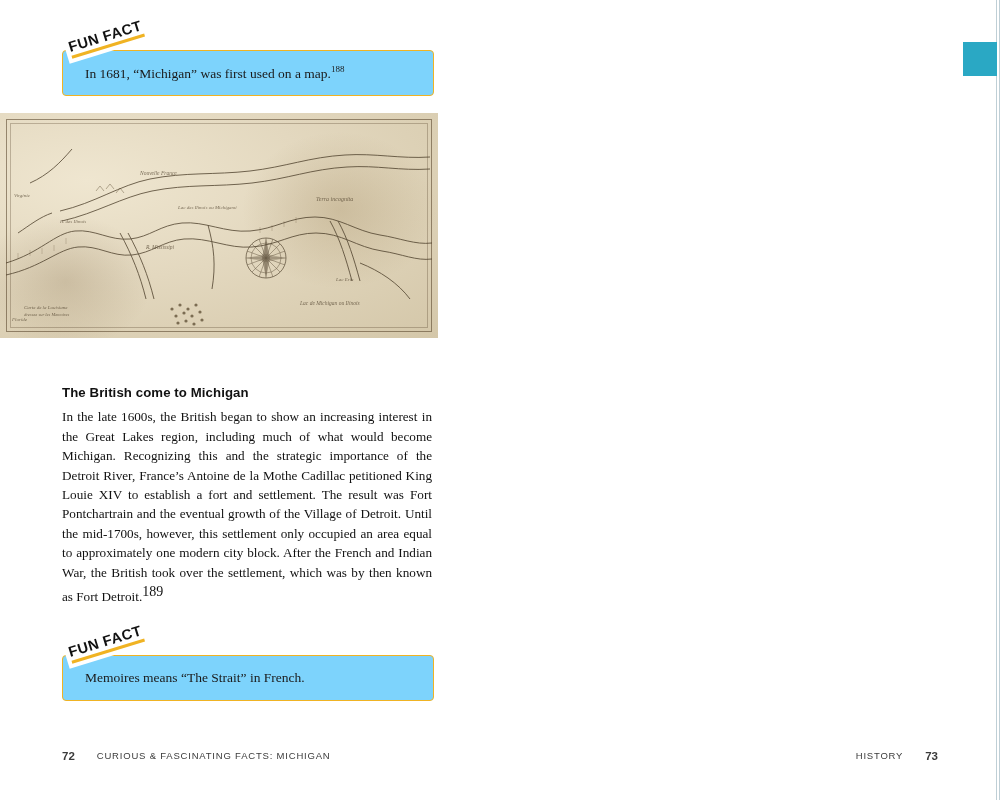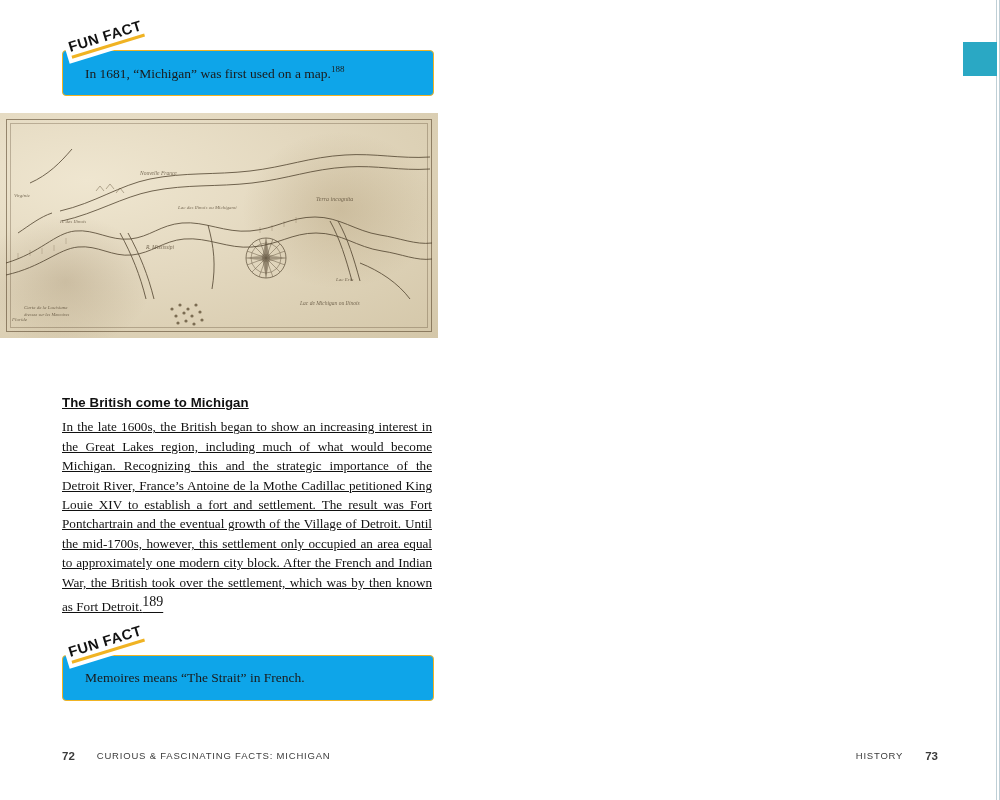--- a/index.html
+++ b/index.html
@@ -30,21 +30,21 @@
   .tab-marker {
     position: absolute; right: 3px; top: 42px; width: 34px; height: 34px;
     background: #2aa8c4;
   }
 
   
   .funfact { position: absolute; }
   .funfact .box {
     border: 1.5px solid #f0b323;
     border-radius: 4px;
-    background: #0ea5e9;
+    background: #7dd3fc;
     padding: 13px 14px 13px 22px;
     font-size: 13.5px;
     line-height: 1.3;
     color: #1a1a1a;
     width: 372px;
     min-height: 40px;
     display: flex; align-items: center;
   }
   .funfact .badge {
     position: absolute;
@@ -109,21 +109,21 @@
   }
 
   
   .col {
     position: absolute;
     font-size: 13.2px;
     line-height: 1.47;
     text-align: justify;
     color: #111;
   }
-  .col-left  { left: 62px; top: 393px; width: 370px; text-decoration: underline; }
+  .col-left  { left: 62px; top: 383px; width: 370px; }
 
   h3.subhead {
     font-family: "Liberation Sans", sans-serif;
     font-weight: bold;
     font-size: 13.2px;
     margin: 0 0 5px 0;
     color: #111;
     letter-spacing: 0.1px;
   }
   p.body { margin: 0; text-indent: 0; }

